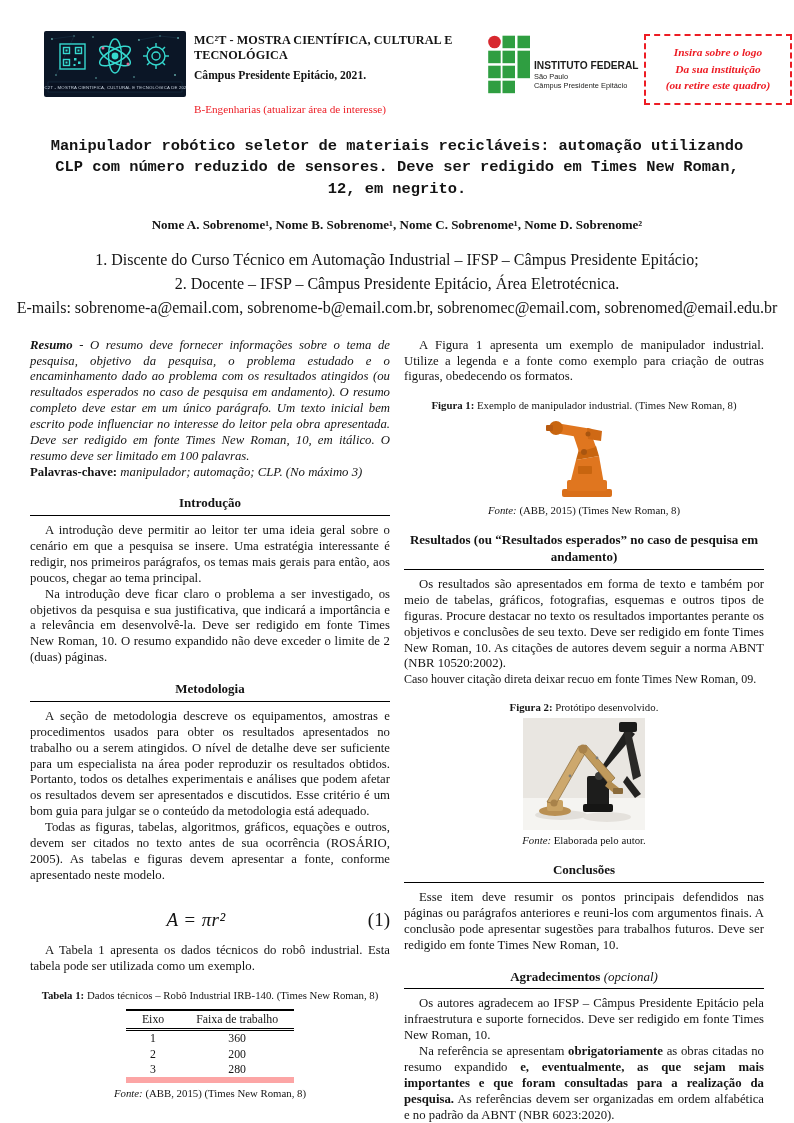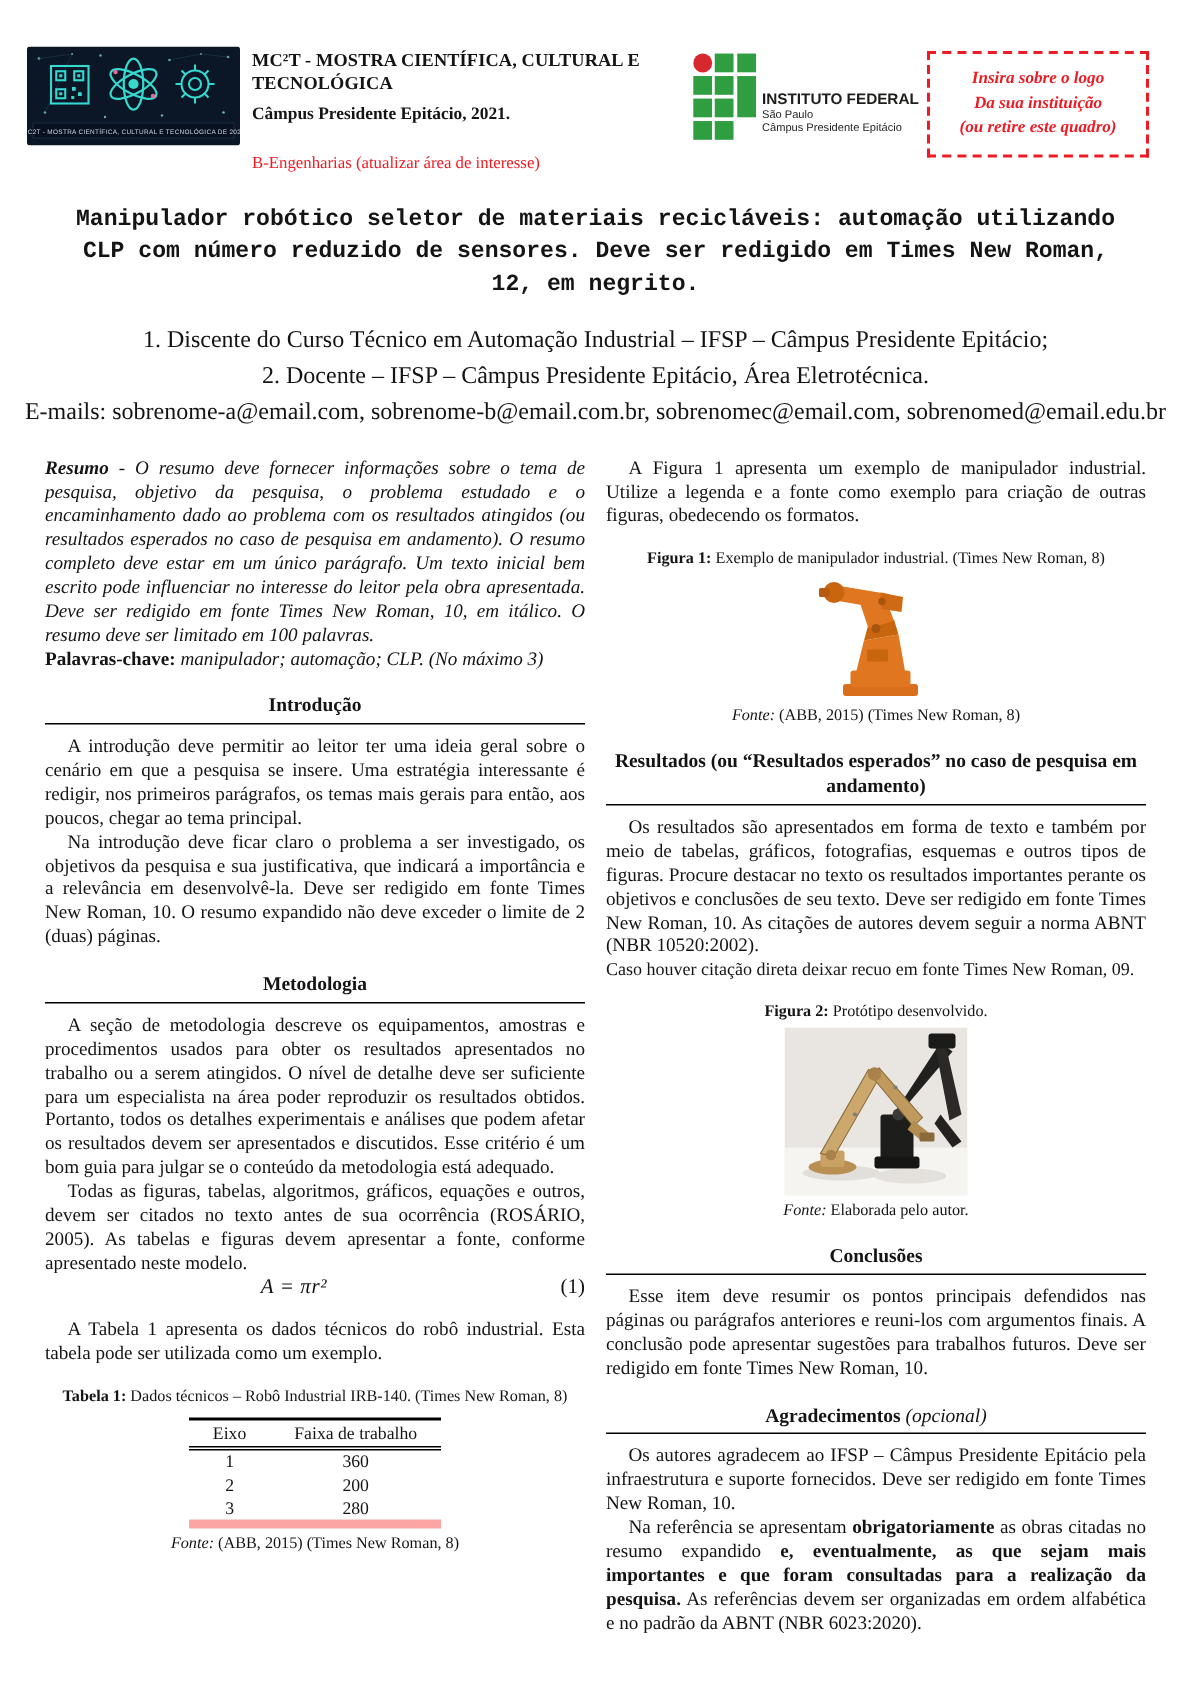--- a/index.html
+++ b/index.html
@@ -2,21 +2,21 @@
 <html lang="pt"><head>
 <meta charset="utf-8">
 <style>
   html,body { margin:0; padding:0; background:#ffffff; }
   .page {
     position:relative; width:794px; height:1123px; margin:0 auto;
     background:#ffffff; color:#141414; overflow:hidden;
     font-family:"Liberation Serif","DejaVu Serif",serif;
   }
   
-  .header { display:flex; align-items:flex-start; padding:31px 28px 0 44px;justify-content:flex-end; }
+  .header { display:flex; align-items:flex-start; padding:31px 28px 0 44px; }
   .banner-wrap { width:142px; flex:none; }
   .head-center { width:292px; margin-left:8px; flex:none; padding-top:2px; }
   .event-title { font-size:12.2px; font-weight:bold; letter-spacing:0.1px; }
   .event-subtitle { font-size:11.6px; font-weight:bold; margin-top:6px; }
   .area-line { font-size:11.2px; margin-top:21px; }
   .red { color:#ed1c24; }
   .ifsp-wrap { width:158px; flex:none; margin-top:3px; }
   .placeholder-box {
     margin-left:auto; margin-top:3px; width:136px; flex:none;
     border:2px dashed #ed1c24; padding:8px 4px 9px;
@@ -37,21 +37,21 @@
   .abstract { font-style:italic; text-indent:0 !important; }
   .abstract .lead { font-weight:bold; }
   .keywords { margin-top:16px; text-indent:0 !important; }
   .kw-label { font-weight:bold; }
   .kw-text { font-style:italic; }
   h2.section {
     font-size:13px; font-weight:bold; text-align:center; line-height:1.3;
     margin:15px 0 7px; padding-bottom:3px; border-bottom:1.5px solid #000;
   }
   
-  .equation { display:flex; align-items:flex-end; margin:0 0 11px; font-size:14px; }
+  .equation { display:flex; align-items:flex-end; margin:25px 0 11px; font-size:19px; }
   .eq-formula { flex:1; text-align:center; font-style:italic; letter-spacing:0.4px; }
   .eq-number { width:28px; text-align:right; }
   
   .quote { font-size:12px; margin:15px 6px 0 44px; text-indent:0 !important; }
   
   .figure { margin-top:13px; }
   .fig-caption, .tbl-caption, .fig-fonte, .tbl-fonte {
     font-size:10.8px; text-align:center; line-height:1.3;
   }
   .fig-caption, .tbl-caption { margin:0 2px; }
@@ -171,20 +171,21 @@
     </div>
 
     <div class="placeholder-box">
       <div>Insira sobre o logo</div>
       <div>Da sua instituição</div>
       <div>(ou retire este quadro)</div>
     </div>
   </div>
 
   <div class="title">Manipulador robótico seletor de materiais recicláveis: automação utilizando CLP com número reduzido de sensores. Deve ser redigido em Times New Roman, 12, em negrito.</div>
+  <div class="authors">Nome A. Sobrenome¹, Nome B. Sobrenome¹, Nome C. Sobrenome¹, Nome D. Sobrenome²</div>
   <div class="affils">
     <div>1.   Discente do Curso Técnico em Automação Industrial – IFSP – Câmpus Presidente Epitácio;</div>
     <div>2.   Docente – IFSP – Câmpus Presidente Epitácio, Área Eletrotécnica.</div>
     <div>E-mails: sobrenome-a@email.com, sobrenome-b@email.com.br, sobrenomec@email.com, sobrenomed@email.edu.br</div>
   </div>
 
   <div class="columns">
 
     <div class="col">
 

